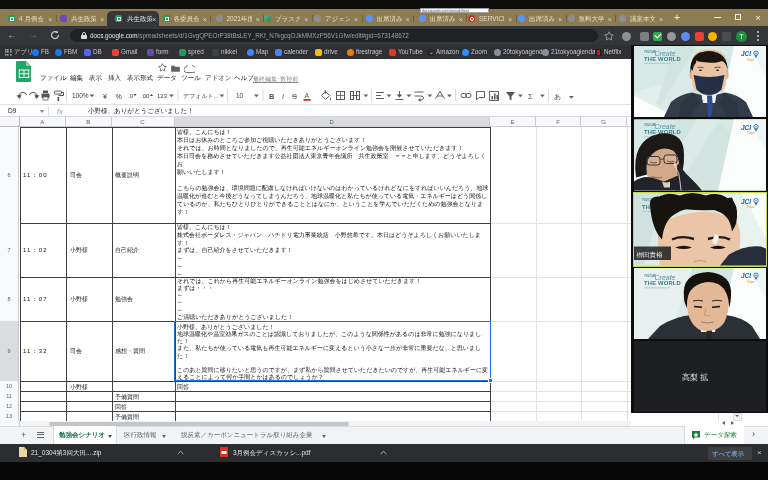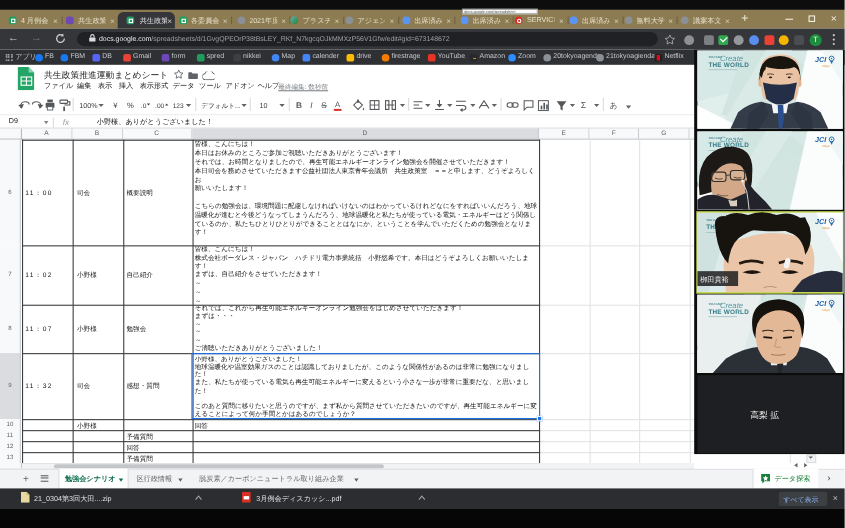--- a/index.html
+++ b/index.html
@@ -183,21 +183,20 @@
 <div class="abs" style="left:429.5px;top:50px;width:3px;height:4px;border-bottom:1.5px solid #f90;border-radius:50%"></div>
 <div class="abs" style="left:597px;top:49.5px;width:2.5px;height:5px;background:#e50914"></div>
 <div class="abs" style="left:0;top:59px;width:768px;height:367px;background:#fff"></div>
 <svg class="abs" style="left:16px;top:61px" width="16" height="21" viewBox="0 0 16 21">
 <path d="M1 0h9l5 5v15a1 1 0 0 1-1 1H1a1 1 0 0 1-1-1V1a1 1 0 0 1 1-1z" fill="#23a566"></path>
 <path d="M10 0l5 5h-5z" fill="#8ed1b1"></path>
 <rect x="3.2" y="9" width="9.6" height="7.5" fill="none" stroke="#fff" stroke-width="1"></rect>
 <line x1="3.2" y1="12.7" x2="12.8" y2="12.7" stroke="#fff" stroke-width="1"></line>
 <line x1="8" y1="9" x2="8" y2="16.5" stroke="#fff" stroke-width="1"></line>
 </svg>
-<div class="abs" style="left:40px;top:62.5px;width:200px;height:10px;color:#202124;font-size:8px">共生政策推進運動まとめシート</div>
 <svg class="abs" style="left:158px;top:63px" width="9" height="9" viewBox="0 0 10 10">
       <path d="M5 0.8l1.3 2.7 3 .4-2.2 2.1.5 3L5 7.6 2.4 9l.5-3L.7 3.9l3-.4z" fill="none" stroke="#5f6368" stroke-width="0.9"></path>
     </svg>
 <svg class="abs" style="left:171px;top:64.5px" width="9" height="7" viewBox="0 0 10 8">
       <path d="M0 1.5 Q0 0.8 0.7 0.8 H3.5 L4.5 2 H9.3 Q10 2 10 2.7 V7 Q10 7.7 9.3 7.7 H0.7 Q0 7.7 0 7 Z" fill="#5f6368"></path>
     </svg>
 <svg class="abs" style="left:184px;top:64.5px" width="11" height="8" viewBox="0 0 11 8">
       <path d="M2.8 7.5 a2.8 2.8 0 0 1-.3-5.6 a3.6 3.6 0 0 1 7-0.4 a2.45 2.45 0 0 1-.7 6z" fill="none" stroke="#5f6368" stroke-width="0.9"></path>
     </svg>
 <div class="m" style="left:40px;width:28px">ファイル</div>

